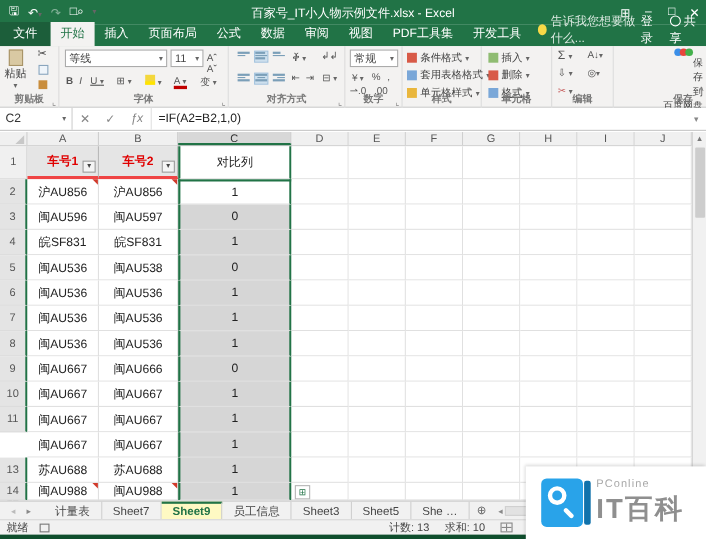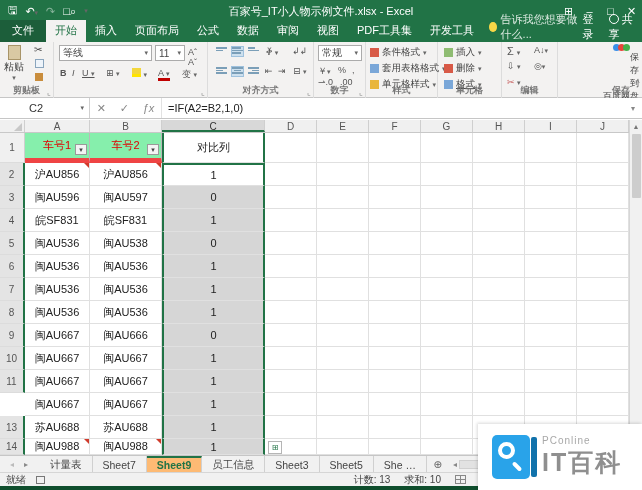--- a/index.html
+++ b/index.html
@@ -35,52 +35,52 @@
   .combo { background:#fff; border:1px solid #ababab; height:16px; display:flex; align-items:center; padding:0 3px; font-size:10px; justify-content:space-between; }
   .mini { font-size:9px; color:#555; cursor:pointer; white-space:nowrap; }
   .dd { font-size:7px; color:#666; }
   .alnicon { display:inline-block; width:11px; height:9px; cursor:pointer; }
   .alnicon i { display:block; height:1.5px; background:#7b9fb8; margin-bottom:1.2px; }
   .alnicon.sel { background:#cde0ee; outline:1px solid #9ec1dd; }
   .stackbtn { display:flex; align-items:center; gap:3px; font-size:9.5px; height:15px; cursor:pointer; white-space:nowrap; }
   .sq { display:inline-block; width:9px; height:9px; }
 
   
-  .fbar { position:absolute; left:0; top:98px; width:642px; height:21px; background:#fff; border-bottom:1px solid #c6c6c6; display:flex; align-items:stretch; font-size:11px;padding-left:24px; }
+  .fbar { position:absolute; left:0; top:98px; width:642px; height:21px; background:#fff; border-bottom:1px solid #c6c6c6; display:flex; align-items:stretch; font-size:11px; }
   .namebox { width:66px; border-right:1px solid #d0d0d0; display:flex; align-items:center; padding:0 5px; justify-content:space-between; }
   .fbtns { width:72px; display:flex; align-items:center; justify-content:space-around; color:#888; border-right:1px solid #e2e2e2; }
   .fx-formula { flex:1; display:flex; align-items:center; padding-left:6px; font-family:"Liberation Sans",sans-serif; color:#222; }
   .fbar-dd { width:18px; display:flex; align-items:center; justify-content:center; color:#888; font-size:8px; }
 
   
   .grid { position:absolute; left:0; top:120px; width:629px; height:335px; background:#fff; overflow:hidden; }
   .colhdr { display:flex; height:13px; background:#f0f0f0; border-bottom:1px solid #9bbb59; border-bottom:1px solid #c8c8c8; }
   .ch { border-right:1px solid #cfcfcf; font-size:10px; color:#555; text-align:center; line-height:13px; background:#f0f0f0; }
   .ch.corner { background:#f0f0f0; position:relative; }
   .ch.corner:after { content:""; position:absolute; right:2px; bottom:1px; border-left:8px solid transparent; border-bottom:8px solid #c8c8c8; }
   .ch.selcol { background:#d8d8d8; border-bottom:2px solid #217346; color:#333; }
   .grow { display:flex; }
   .rh { width:25px; background:#f0f0f0; border-right:1px solid #cfcfcf; border-bottom:1px solid #dcdcdc; font-size:10px; color:#555; text-align:center; }
   .rh.selrow { background:#e4e4e4; border-right:2px solid #217346; }
   .gc { border-right:1px solid #e0e0e0; border-bottom:1px solid #e0e0e0; font-size:11px; display:flex; align-items:center; justify-content:center; position:relative; background:#fff; color:#222; }
-  .gc.hdrY { background:#86efac; color:#e00000; font-weight:normal; border-right:1px solid #b9b9b9; border-bottom:5px solid #ef4444; }
+  .gc.hdrY { background:#e5e5e5; color:#e00000; font-weight:bold; border-right:1px solid #b9b9b9; border-bottom:3px solid #ef4444; }
   .gc.cmt:after { content:""; position:absolute; top:0; right:0; border-left:5px solid transparent; border-top:5px solid #d03a2b; }
   .filterbtn { position:absolute; right:2px; bottom:3px; width:12px; height:11px; background:#f4f4f4; border:1px solid #9a9a9a; font-size:7px; color:#444; line-height:10px; text-align:center; cursor:pointer; }
   .selC { background:#d6d6d6; border-left:2px solid #217346; border-right:2px solid #217346; }
   .selC.activecell { background:#fff; }
   .vscroll { position:absolute; left:629px; top:120px; width:13px; height:335px; background:#f1f1f1; border-left:1px solid #d6d6d6; }
   .vscroll .arr { height:13px; text-align:center; font-size:7px; color:#777; line-height:13px; cursor:pointer; }
   .vthumb { position:absolute; left:2px; top:14px; width:9px; height:64px; background:#cdcdcd; border-radius:1px; cursor:grab; }
   .qanalysis { position:absolute; left:268px; top:441px; width:14px; height:13px; background:#fff; border:1px solid #b5b5b5; font-size:8px; color:#217346; text-align:center; line-height:12px; }
 
   
   .sheetbar { position:absolute; left:0; top:455px; width:642px; height:17px; background:#f1f1f1; border-top:1px solid #c6c6c6; display:flex; align-items:stretch; font-size:10.5px; color:#444; }
   .navarrows { display:flex; align-items:center; gap:10px; padding:0 12px 0 10px; color:#888; font-size:8px; }
   .stab { padding:2px 10px 0; border-right:1px solid #d0d0d0; display:flex; align-items:center; cursor:pointer; white-space:nowrap; }
-  .stab.active { background:#fdba74; color:#217346; font-weight:bold; border-top:2px solid #217346; padding-top:0; }
+  .stab.active { background:#fef9c3; color:#217346; font-weight:bold; border-top:2px solid #217346; padding-top:0; }
   .addsheet { width:22px; display:flex; align-items:center; justify-content:center; color:#666; cursor:pointer; }
   .hscrollmini { display:flex; align-items:center; gap:2px; padding:0 4px; color:#888; font-size:8px; }
   .hstrip { width:58px; height:9px; background:#e2e2e2; border:1px solid #d0d0d0; }
 
   
   .statusbar { position:absolute; left:0; top:472px; width:642px; height:14px; background:#f1f1f1; border-top:1px solid #d6d6d6; display:flex; align-items:center; font-size:10px; color:#444; padding:0 6px; }
   .macro-ic { width:9px; height:8px; border:1px solid #777; margin-left:10px; display:inline-block; }
   .stat-right { margin-left:auto; display:flex; gap:14px; align-items:center; padding-right:170px; }
   .gridview { width:11px; height:9px; border:1px solid #888; background:linear-gradient(#888,#888) 50% 0/1px 100% no-repeat, linear-gradient(#888,#888) 0 50%/100% 1px no-repeat; }
   .bottomedge { position:absolute; left:0; top:486px; width:642px; height:4px; background:#0f4e2d; }
@@ -162,20 +162,21 @@
       </div>
     <span class="abs mini" style="left:134px;top:5px;">Aˆ</span>
     <span class="abs mini" style="left:134px;top:15px;">Aˇ</span>
     <span class="abs mini" style="left:6px;top:26px;font-weight:bold;">B</span>
     <span class="abs mini" style="left:18px;top:26px;font-style:italic;">I</span>
     <span class="abs mini" style="left:28px;top:26px;text-decoration:underline;">U <span class="dd">▾</span></span>
     <span class="abs mini" style="left:52px;top:26px;">⊞ <span class="dd">▾</span></span>
     <span class="abs mini" style="left:78px;top:26px;"><span class="sq" style="background:#f3d73c;border-bottom:3px solid #ffe400;"></span> <span class="dd">▾</span></span>
     <span class="abs mini" style="left:104px;top:26px;border-bottom:3px solid #c00000;">A <span class="dd">▾</span></span>
     <span class="abs mini" style="left:128px;top:26px;">变 <span class="dd">▾</span></span>
+    <div class="glabel">字体</div>
     <span class="launcher">⌞</span>
   </div>
 
   <div class="rgroup" style="left:208px;width:106px;">
     <span class="alnicon abs" style="left:8px;top:5px;">
         <i style="width:11px"></i>
         <i style="width:7px"></i>
       </span>
     <span class="alnicon sel abs" style="left:24px;top:5px;">
         <i style="width:9px"></i>

